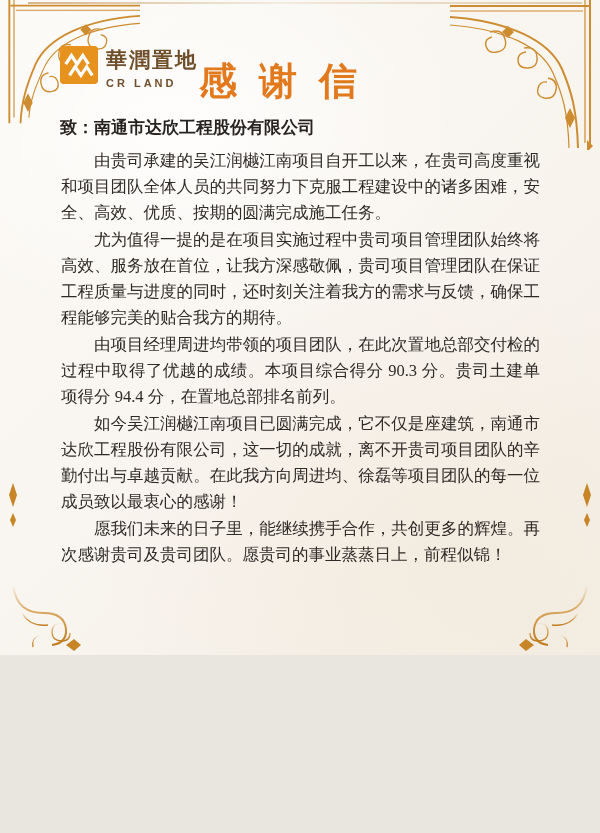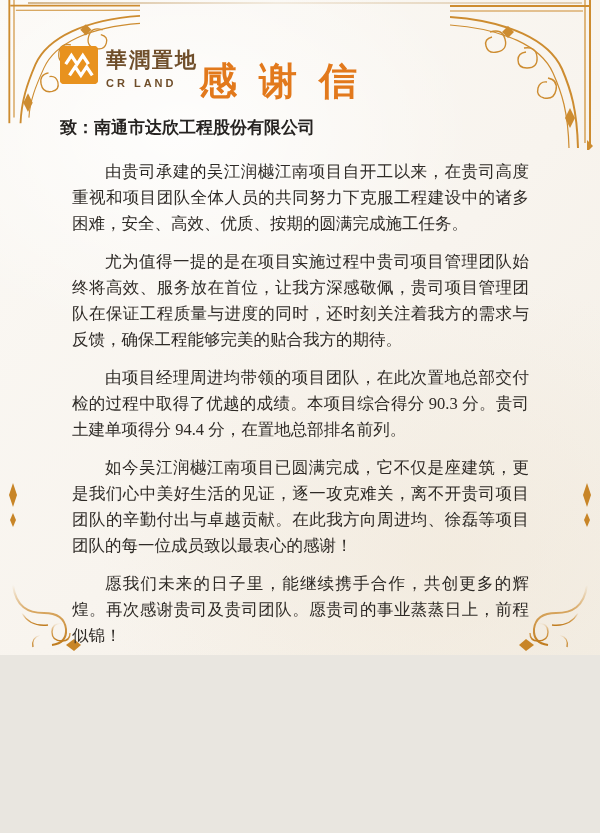--- a/index.html
+++ b/index.html
@@ -29,21 +29,21 @@
 
   .title{position:absolute;top:56px;left:0;right:0;text-align:center;
     font-size:38px;font-weight:700;color:#e2791c;letter-spacing:22px;
     transform:translateX(-11px);
     font-family:"Liberation Sans","DejaVu Sans",sans-serif;}
 
   .recipient{position:absolute;top:116px;left:60px;font-size:17px;font-weight:600;color:#262321;font-family:Liberation Serif, serif;}
 
   .body-text{position:absolute;top:147px;left:60px;width:481px;
     font-size:16.5px;line-height:26px;color:#2e2a26;text-align:justify;}
-  .body-text p{margin:12px;text-indent:2em;}
+  .body-text p{margin:1px;text-indent:2em;}
 
   .signature{position:absolute;top:715px;right:60px;text-align:center;color:#33302c;}
   .sig-company{font-size:13.5px;letter-spacing:.5px;}
   .sig-date{font-size:16px;margin-top:13px;letter-spacing:2px;}
 
   .seal{position:absolute;left:328px;top:663px;width:154px;height:154px;
     transform:rotate(-8deg);opacity:.88;mix-blend-mode:multiply;}
 </style>
 </head>
 <body>
@@ -141,21 +141,21 @@
   </div>
 
   <div class="title">感谢信</div>
 
   <div class="recipient">致：南通市达欣工程股份有限公司</div>
 
   <div class="body-text">
     <p>由贵司承建的吴江润樾江南项目自开工以来，在贵司高度重视和项目团队全体人员的共同努力下克服工程建设中的诸多困难，安全、高效、优质、按期的圆满完成施工任务。</p>
     <p>尤为值得一提的是在项目实施过程中贵司项目管理团队始终将高效、服务放在首位，让我方深感敬佩，贵司项目管理团队在保证工程质量与进度的同时，还时刻关注着我方的需求与反馈，确保工程能够完美的贴合我方的期待。</p>
     <p>由项目经理周进均带领的项目团队，在此次置地总部交付检的过程中取得了优越的成绩。本项目综合得分 90.3 分。贵司土建单项得分 94.4 分，在置地总部排名前列。</p>
-    <p>如今吴江润樾江南项目已圆满完成，它不仅是座建筑，更是我们心中美好生活的见证，逐一攻克难关，离不开贵司项目团队的辛勤付出与卓越贡献。在此我方向周进均、徐磊等项目团队的每一位成员致以最衷心的感谢！</p>
+    <p>如今吴江润樾江南项目已圆满完成，它不仅是座建筑，南通市达欣工程股份有限公司，这一切的成就，离不开贵司项目团队的辛勤付出与卓越贡献。在此我方向周进均、徐磊等项目团队的每一位成员致以最衷心的感谢！</p>
     <p>愿我们未来的日子里，能继续携手合作，共创更多的辉煌。再次感谢贵司及贵司团队。愿贵司的事业蒸蒸日上，前程似锦！</p>
   </div>
 
   <div class="signature">
     <div class="sig-date">2024 年 9 月 9 日</div>
   </div>
 
   <svg class="seal" viewBox="0 0 160 160">
     <defs>
       <path id="sealTopArc" d="M 32.5,113.3 A 58,58 0 1 1 127.5,113.3" fill="none"></path>

